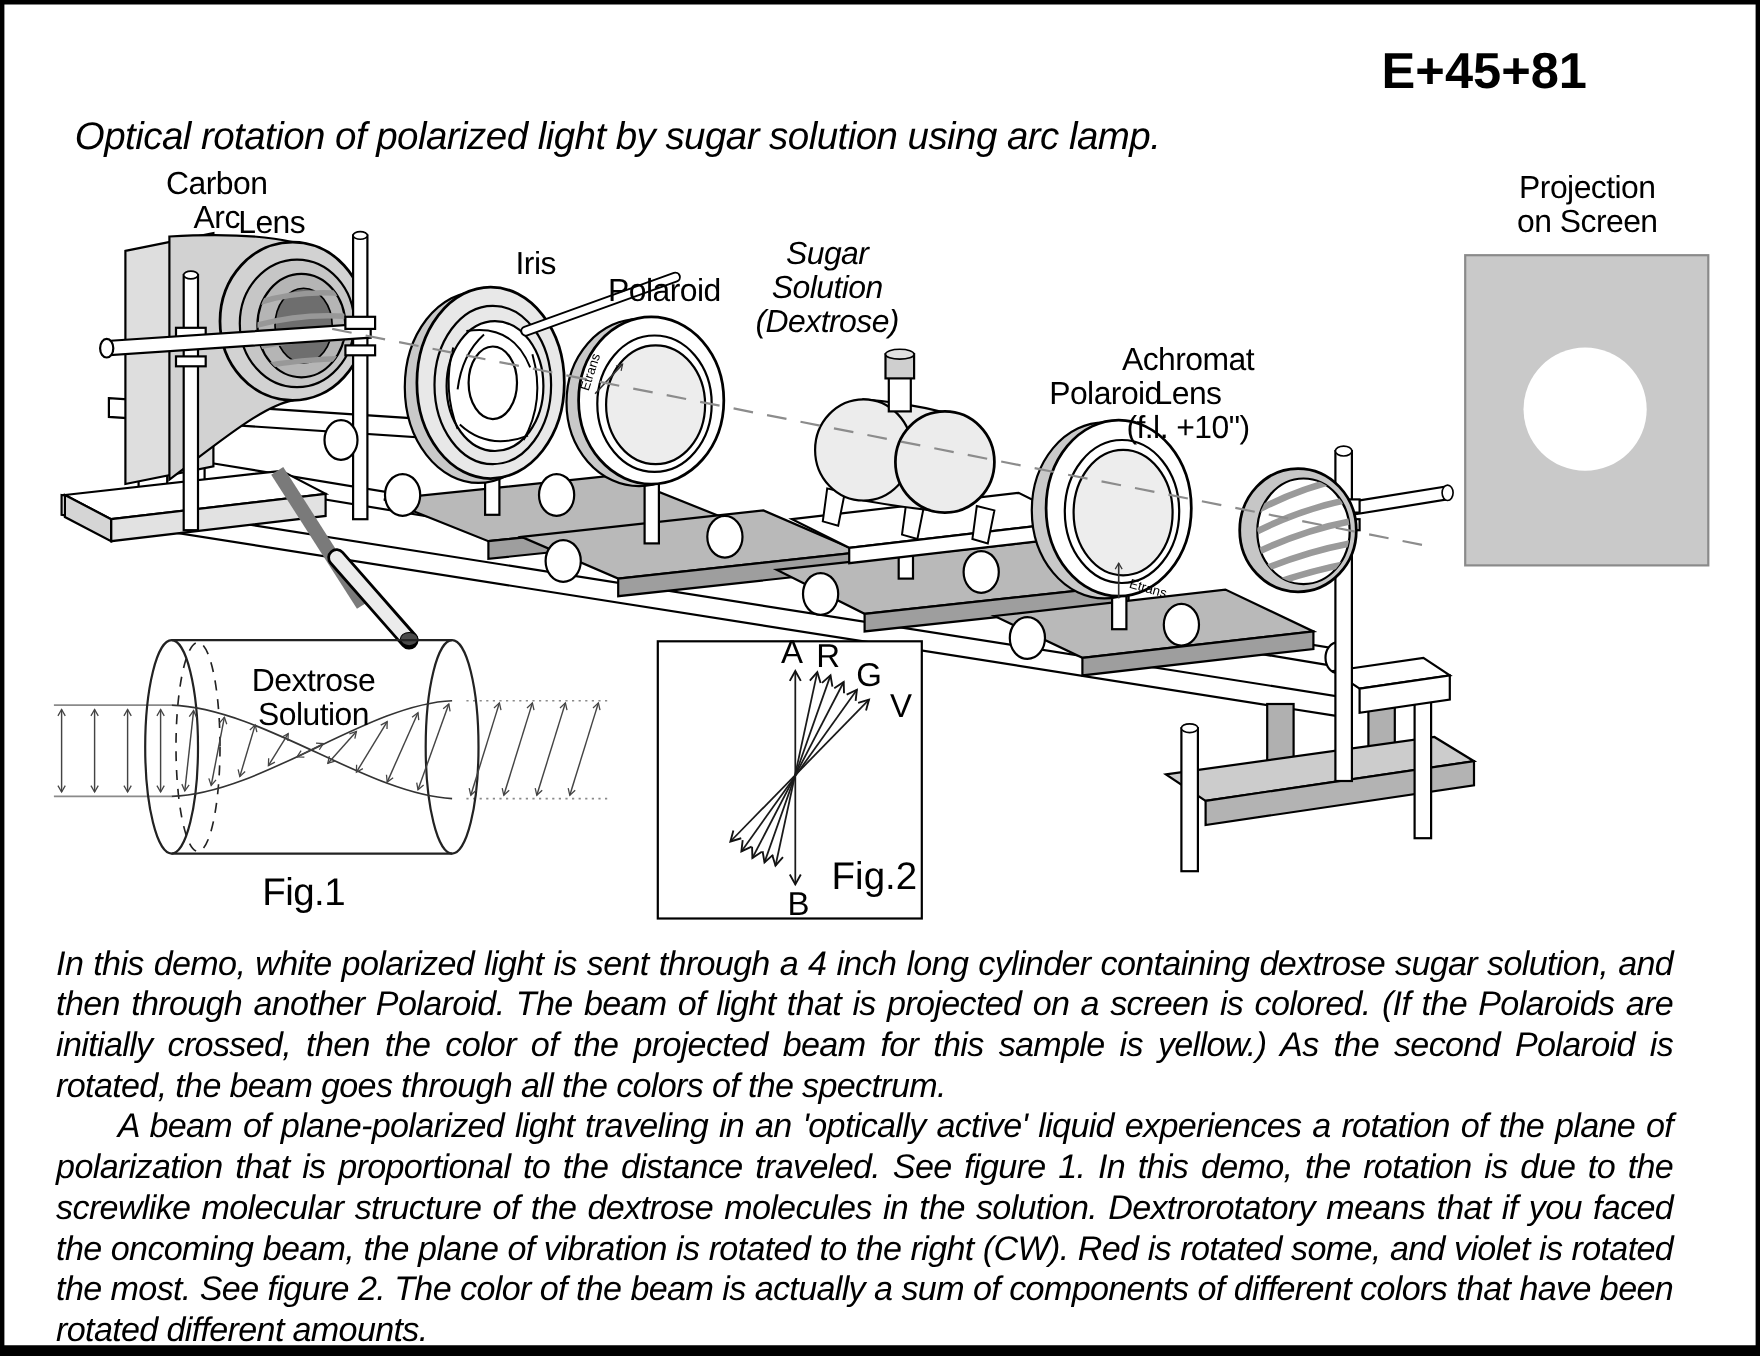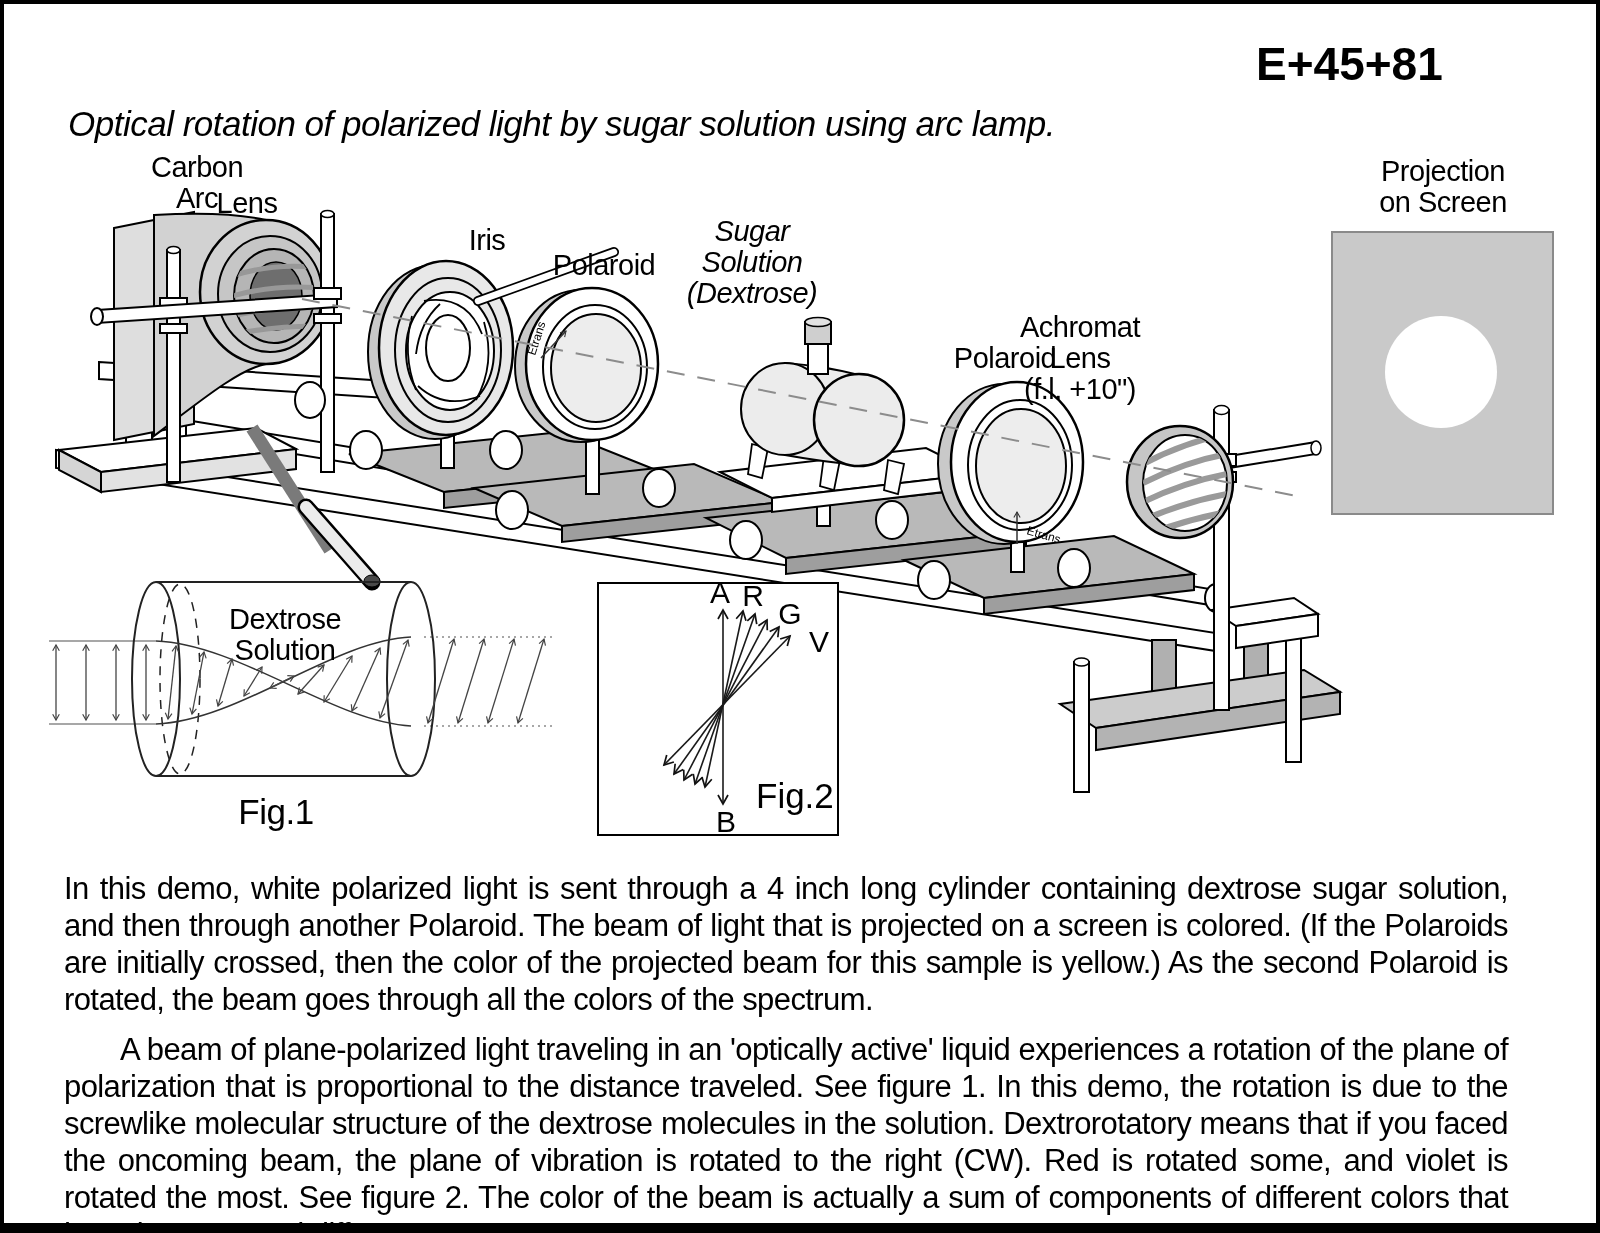--- a/index.html
+++ b/index.html
@@ -24,21 +24,21 @@
   }
   .dlabel{
     position:absolute;transform:translateX(-50%);text-align:center;
     font-size:29px;line-height:31px;white-space:pre-line;letter-spacing:-0.5px;
   }
   .fig-caption{font-size:35px;line-height:36px;}
   .bodytext{
     position:absolute;left:47px;top:853px;width:1470px;
     font-size:31px;line-height:37px;text-align:justify;letter-spacing:-0.6px;
   }
-  .bodytext p{margin:13px;}
+  .bodytext p{margin:0;font-style:italic;}
   .bodytext p.indent{text-indent:56px;}
   svg text{font-family:"Liberation Sans",sans-serif;}
 </style>
 </head>
 <body>
 
 <div class="page">
 
   <svg class="svg-layer" viewBox="0 0 1600 1233">
     <defs>

